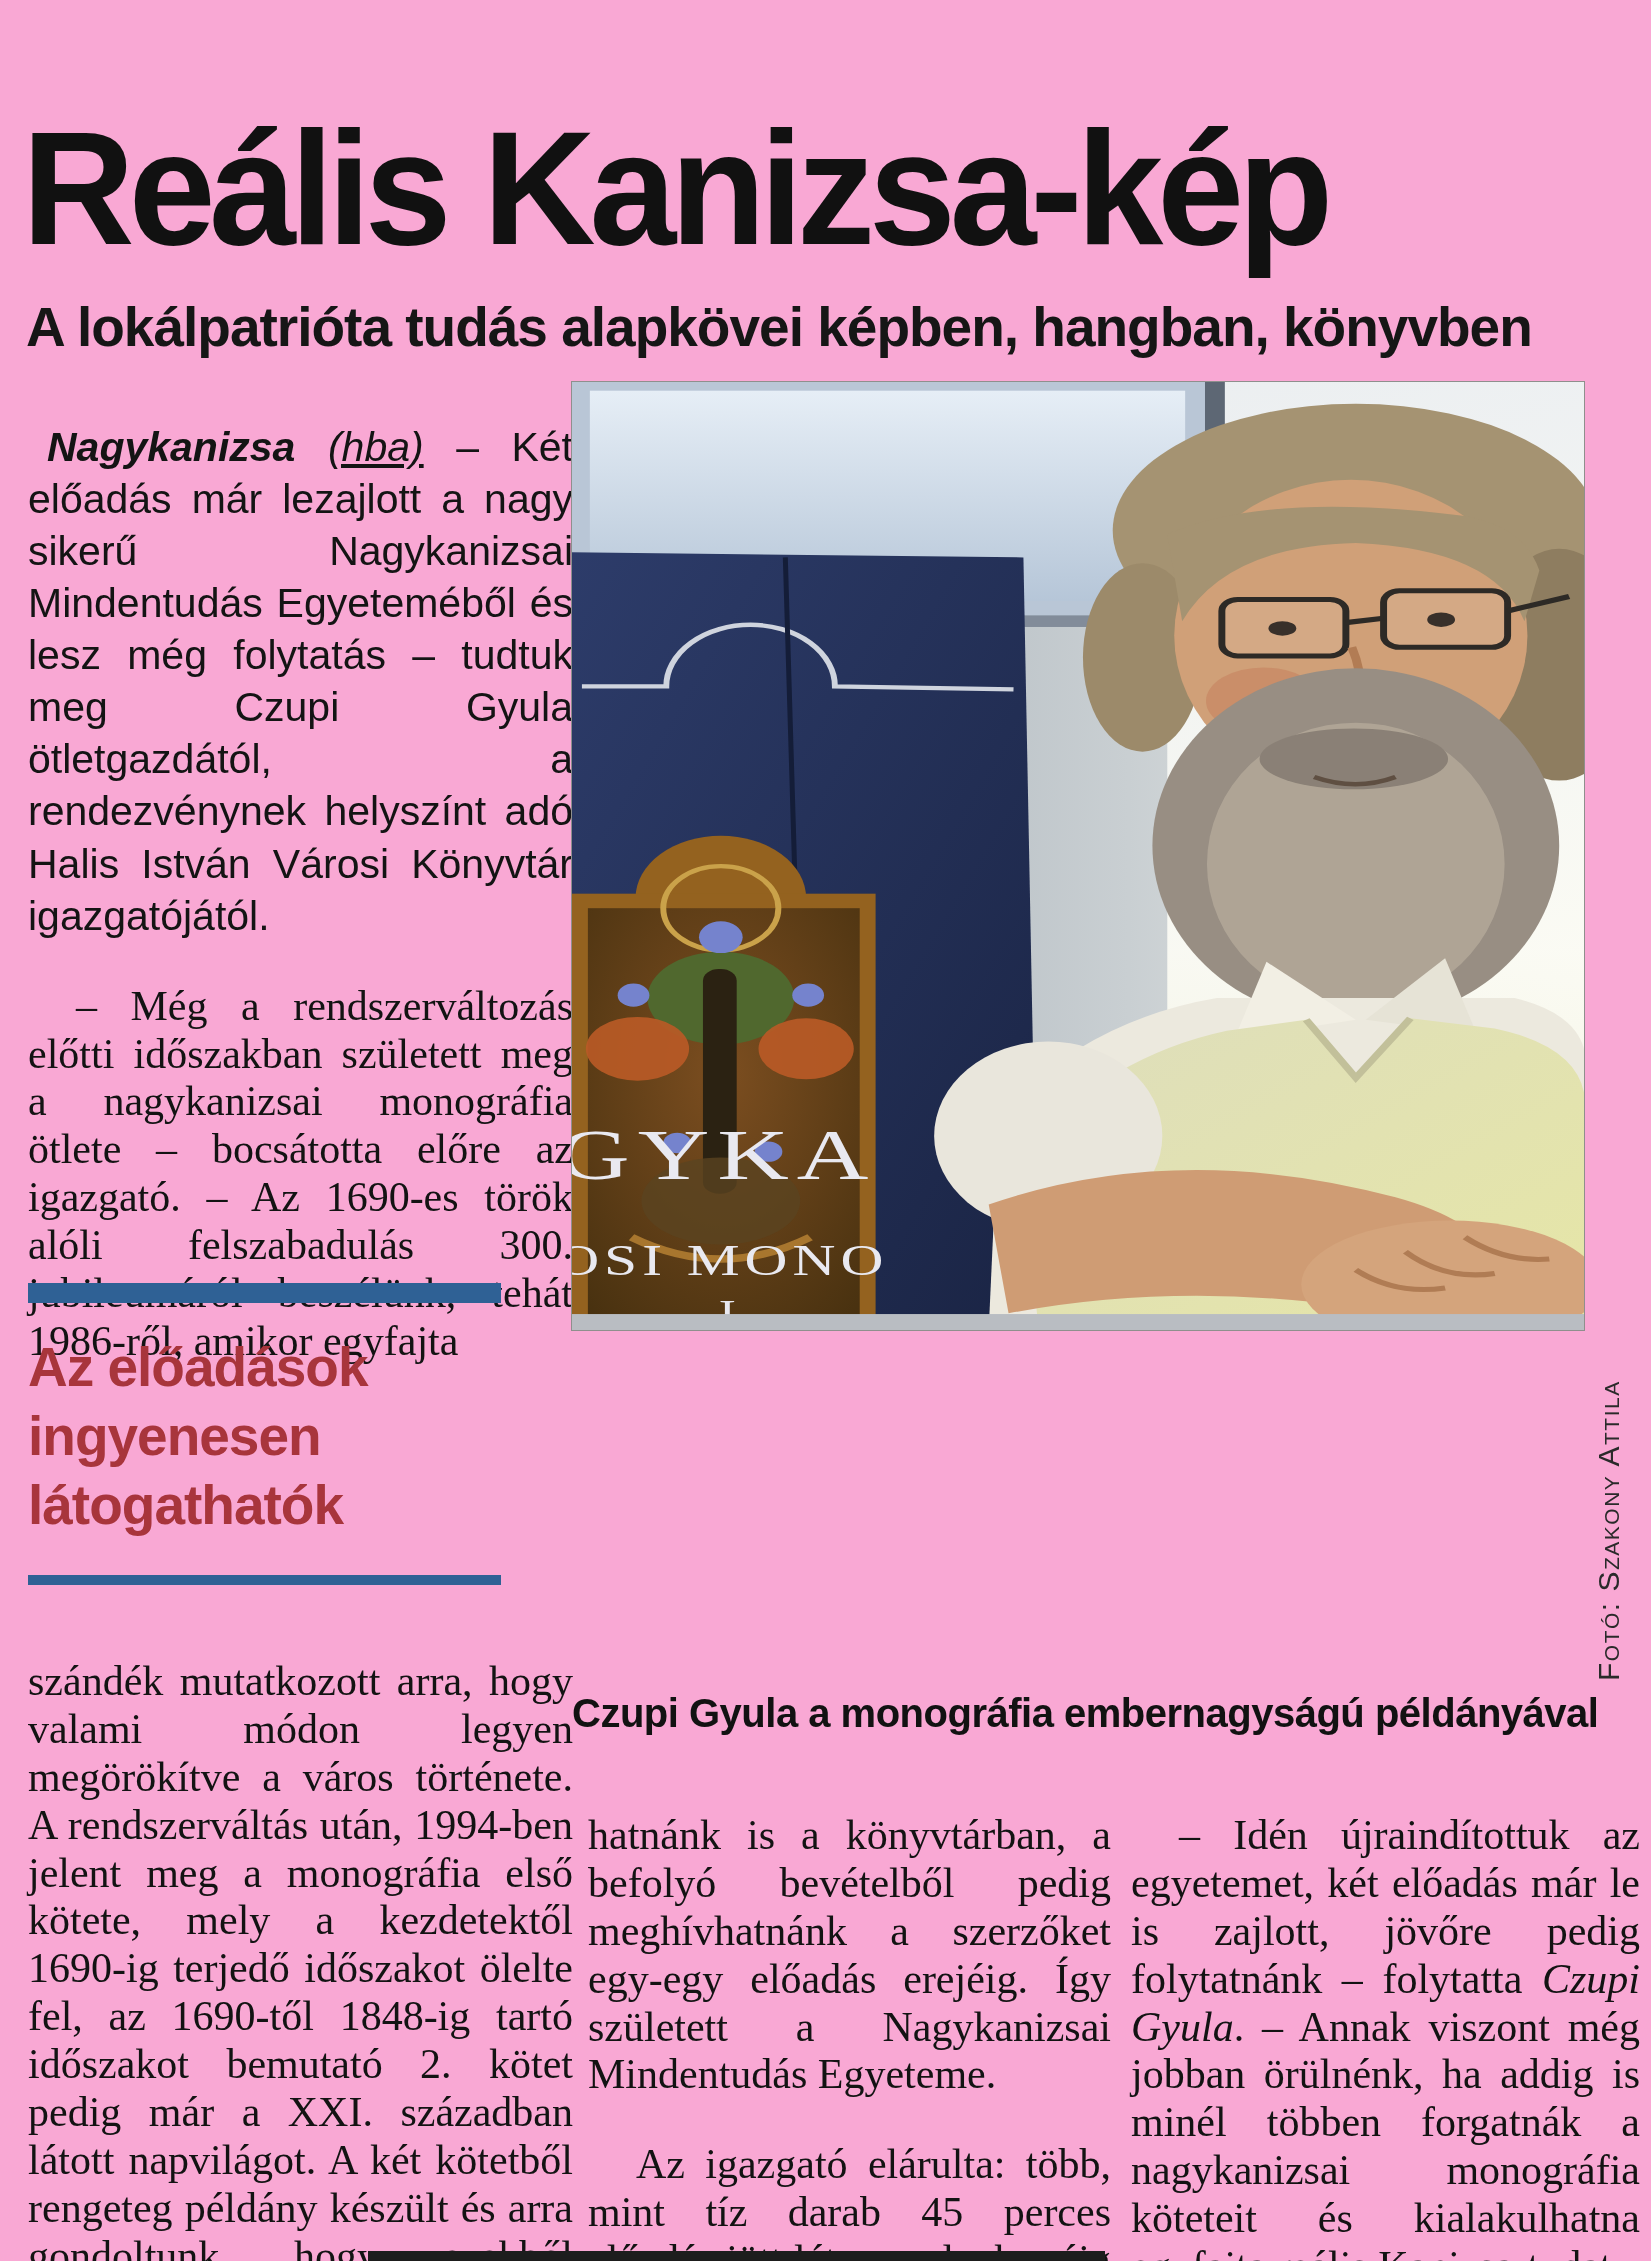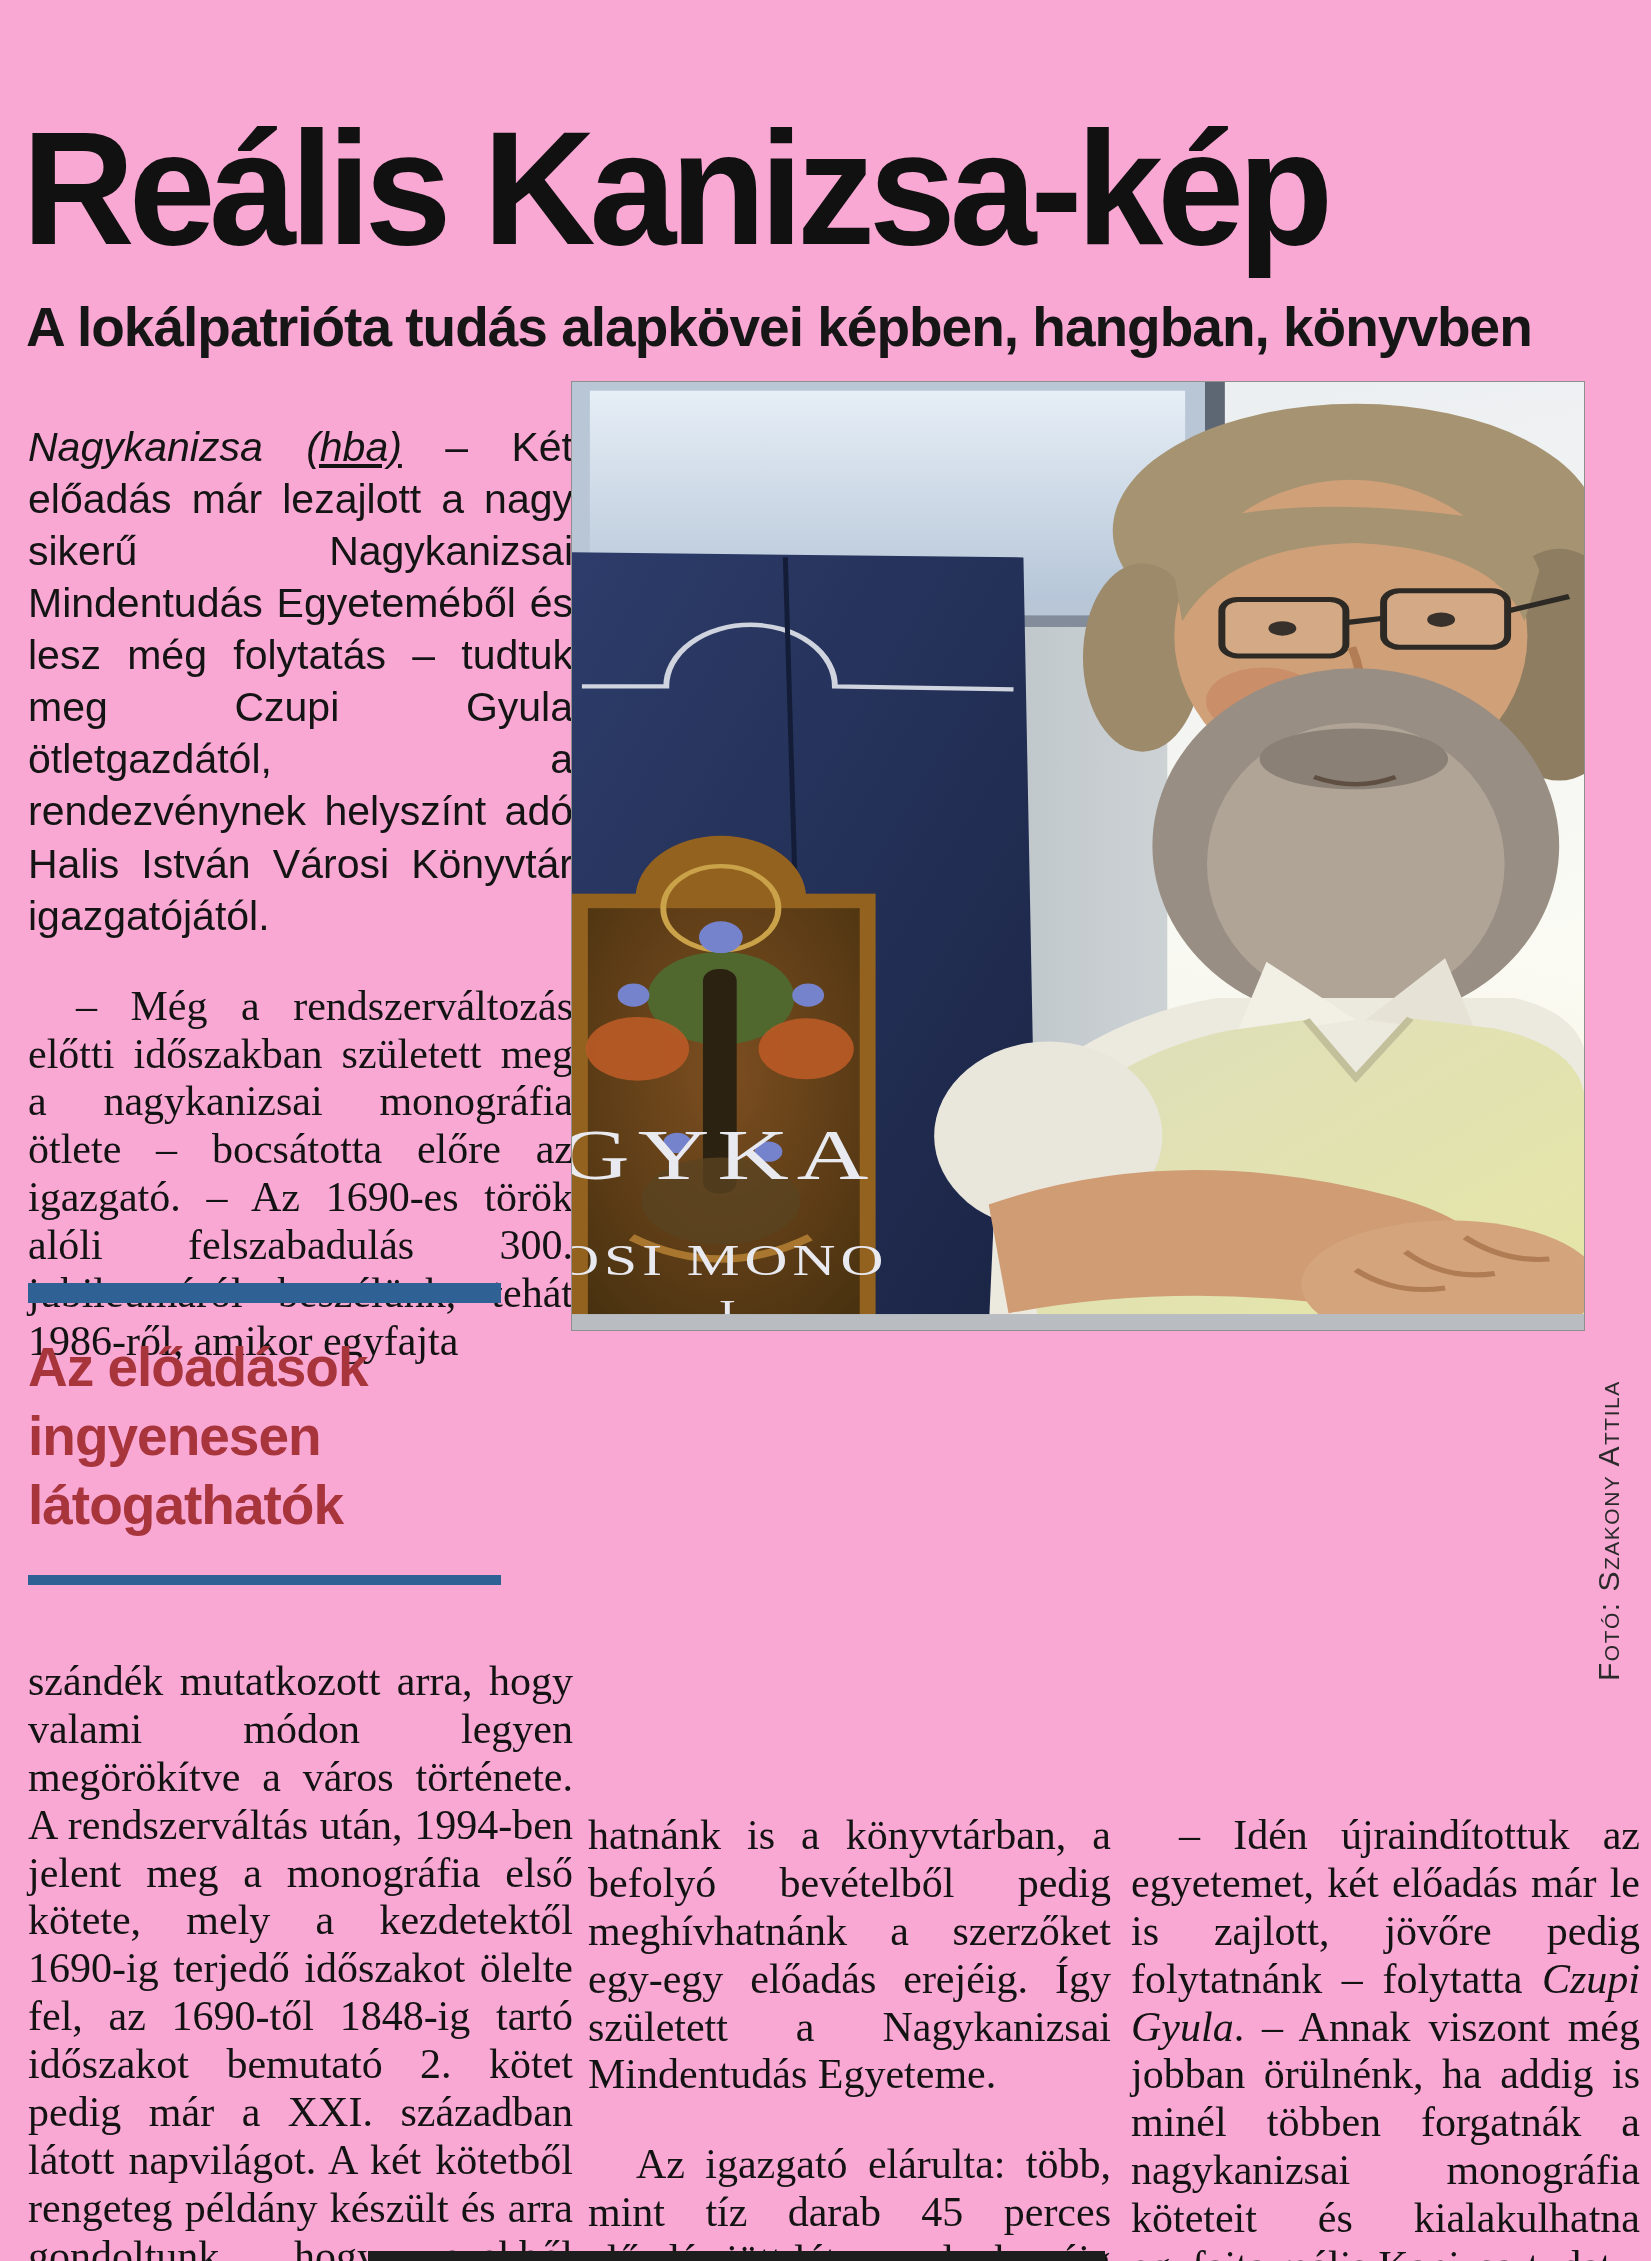--- a/index.html
+++ b/index.html
@@ -18,21 +18,21 @@
     position:absolute;left:26px;top:249px;width:1614px;
     font-family:"Liberation Sans", sans-serif;font-weight:700;
     font-size:55px;letter-spacing:-1px;color:#161616;white-space:nowrap;
   }
   .col{position:absolute;text-align:justify;}
   .col-1{left:28px;top:380px;width:545px;}
   .lead-par{
     font-family:"Liberation Sans", sans-serif;
     font-size:41px;line-height:1.27;color:#141414;
   }
-  .lead-location{font-weight:400;font-style:italic;}
+  .lead-location{font-weight:700;font-style:italic;margin-left:19px;}
   .lead-byline{font-style:italic;text-decoration:underline;}
   .serif-par{
     font-family:"Liberation Serif", serif;
     font-size:42px;line-height:1.14;color:#131313;
   }
   .par-indent{text-indent:48px;}
   .gap-top{margin-top:34px;}
   .pullquote{position:absolute;left:28px;top:1283px;width:473px;}
   .rule{background:#2f6195;width:100%;}
   .rule-thick{height:20px;}
@@ -211,20 +211,21 @@
         <ellipse cx="885" cy="1245" rx="150" ry="88" fill="#d4a47c"></ellipse>
         <path d="M790,1225 Q830,1260 880,1250 M840,1200 Q880,1240 930,1230 M900,1180 Q940,1215 985,1210" stroke="#b07c54" stroke-width="7" fill="none"></path>
       </g>
 
       <rect x="0" y="1286" width="1020" height="22" fill="#b9bdc2"></rect>
     </svg>
   </div>
 
   <div class="photo-credit">Fotó: Szakony Attila</div>
 
+  <div class="caption">Czupi Gyula a monográfia embernagyságú példányával</div>
 
   <div class="col col-2">
     <p class="serif-par">hatnánk is a könyvtárban, a befolyó bevételből pedig meghívhatnánk a szerzőket egy-egy előadás erejéig. Így született a Nagykanizsai Mindentudás Egyeteme.</p>
     <p class="serif-par par-indent">Az igazgató elárulta: több, mint tíz darab 45 perces előadás jött létre, melyek máig elérhetők az interneten.</p>
   </div>
 
   <div class="col col-3">
     <p class="serif-par par-indent"><span>– Idén újraindítottuk az egyetemet, két előadás már le is zajlott, jövőre pedig folytatnánk – folytatta </span><span class="italic">Czupi Gyula</span><span>. – Annak viszont még jobban örülnénk, ha addig is minél többen forgatnák a nagykanizsai monográfia köteteit és kialakulhatna egyfajta reális Kanizsa-tudat.</span></p>
   </div>
 

